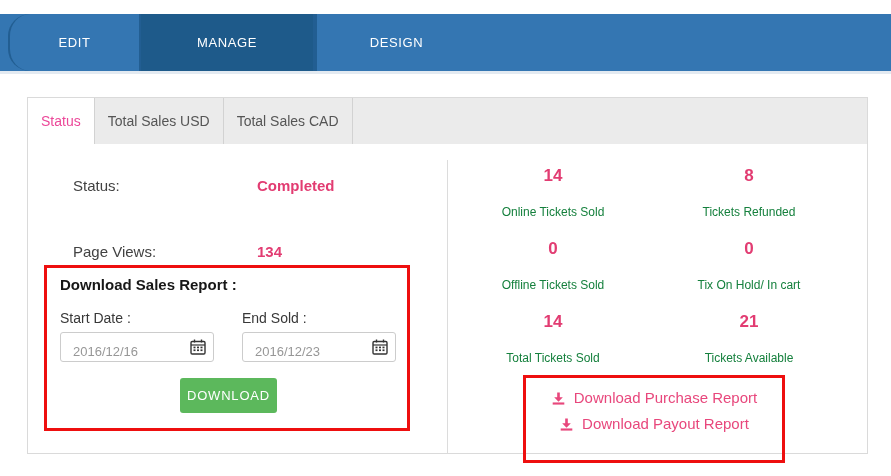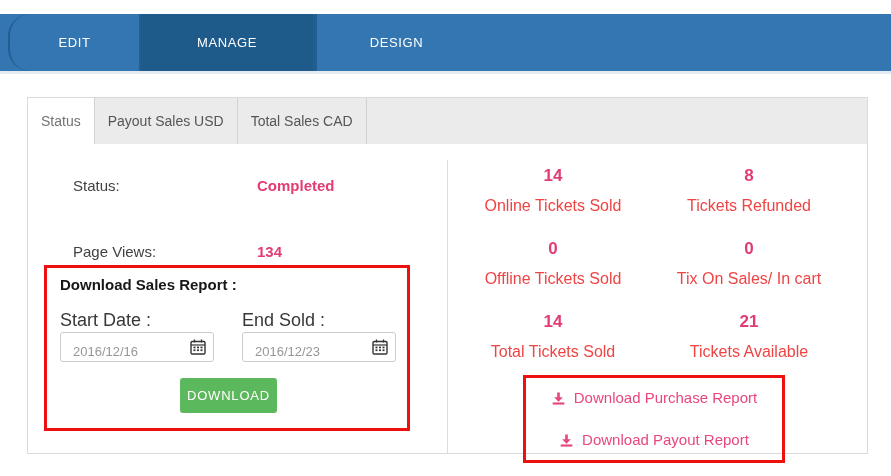--- a/index.html
+++ b/index.html
@@ -44,38 +44,38 @@
     background: #ebebeb;
     display: flex;
   }
   .tab {
     display: flex; align-items: center;
     padding: 0 13px;
     font-size: 14px; color: #555555;
     border-right: 1px solid #d2d2d2;
     cursor: pointer; white-space: nowrap;
   }
-  .tab.active { background: #ffffff; color: #737373; }
+  .tab.active { background: #ffffff; color: #ec4899; }
 
   
   .kv-row { position: absolute; left: 45px; width: 370px; display: flex; }
   .kv-row.r1 { top: 79px; }
   .kv-row.r2 { top: 124px; margin-top: 21px; }
   .kv-label { width: 184px; font-size: 15px; color: #424242; }
   .kv-value { font-size: 15px; font-weight: bold; color: #e23c72; }
 
   .redbox1 {
     position: absolute; left: 16px; top: 167px; width: 366px; height: 166px;
     border: 3px solid #ee0f0f;
   }
   .sales-title {
     position: absolute; left: 13px; top: 8px;
     font-size: 15px; font-weight: bold; color: #171717;
   }
-  .date-label { position: absolute; top: 42px; font-size: 18px; color: #383838; }
+  .date-label { position: absolute; top: 42px; font-size: 14px; color: #383838; }
   .date-label.start { left: 13px; }
   .date-label.end   { left: 195px; }
   .input-wrap { position: absolute; top: 64px; width: 154px; height: 30px; }
   .input-wrap.start { left: 13px; }
   .input-wrap.end   { left: 195px; }
   .date-input {
     width: 100%; height: 100%;
     border: 1px solid #cccccc; border-radius: 3px;
     padding: 8px 30px 0 12px;
     font-family: "Liberation Sans", sans-serif;
@@ -103,28 +103,28 @@
 
   
   .stats-grid {
     position: absolute; left: 427px; top: 64px; width: 392px;
     display: grid; grid-template-columns: 1fr 1fr; grid-auto-rows: 73px;
     text-align: center;
   }
   .stat-value {
     font-size: 17px; font-weight: bold; color: #e23c72; line-height: 28px;
   }
-  .stat-label { font-size: 16px; color: #ef4444; margin-top: 7px; }
+  .stat-label { font-size: 12px; color: #15803d; margin-top: 15px; }
 
   
   .redbox2 {
     position: absolute; left: 495px; top: 277px; width: 262px; height: 88px;
     border: 3px solid #ee0f0f;
     display: flex; flex-direction: column; align-items: center;
-    padding-top: 9px; gap: 20px;
+    padding-top: 9px; gap: 4px;
   }
   .report-link {
     display: flex; align-items: center; gap: 8px;
     font-size: 15px; color: #e8477c; cursor: pointer;
     text-decoration: none; line-height: 22px;
   }
   .dl-icon { width: 15px; height: 15px; }
 </style>
 </head>
 <body>
@@ -134,21 +134,21 @@
   <div class="topbar">
     <div class="nav-btn first w1">EDIT</div>
     <div class="nav-btn w3 active">MANAGE</div>
     <div class="nav-btn w2">DESIGN</div>
   </div>
 
   <div class="panel">
 
     <div class="tabstrip">
       <div class="tab active">Status</div>
-      <div class="tab">Payout Sales USD</div>
+      <div class="tab">Total Sales USD</div>
       <div class="tab">Total Sales CAD</div>
     </div>
 
     <div class="kv-row r1">
       <span class="kv-label">Status:</span>
       <span class="kv-value">Completed</span>
     </div>
     <div class="kv-row r2">
       <span class="kv-label">Page Views:</span>
       <span class="kv-value">134</span>
@@ -209,21 +209,21 @@
       <div class="stat-cell">
         <div class="stat-value">8</div>
         <div class="stat-label">Tickets Refunded</div>
       </div>
       <div class="stat-cell">
         <div class="stat-value">0</div>
         <div class="stat-label">Offline Tickets Sold</div>
       </div>
       <div class="stat-cell">
         <div class="stat-value">0</div>
-        <div class="stat-label">Tix On Sales/ In cart</div>
+        <div class="stat-label">Tix On Hold/ In cart</div>
       </div>
       <div class="stat-cell">
         <div class="stat-value">14</div>
         <div class="stat-label">Total Tickets Sold</div>
       </div>
       <div class="stat-cell">
         <div class="stat-value">21</div>
         <div class="stat-label">Tickets Available</div>
       </div>
     </div>

